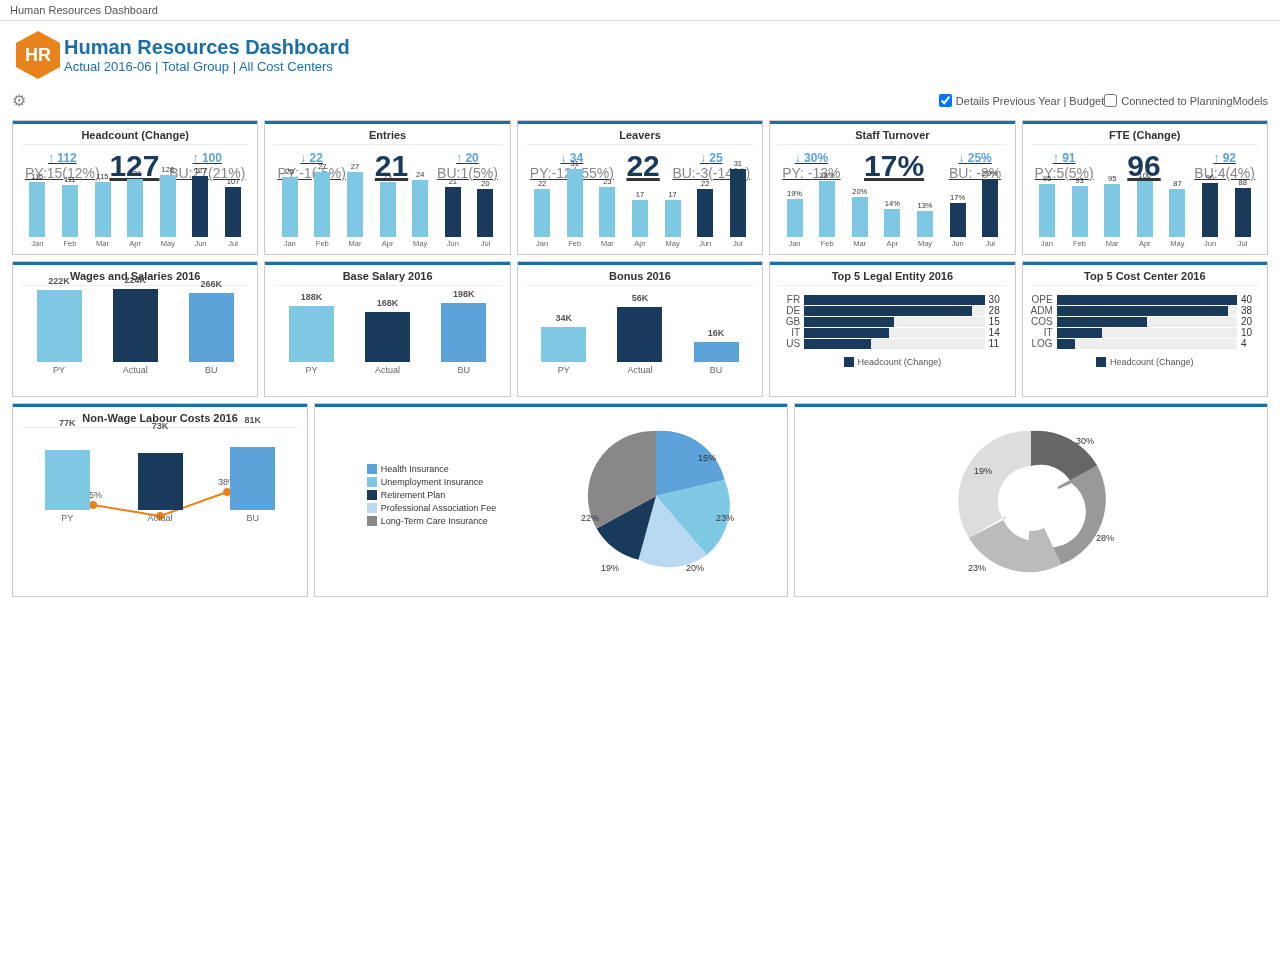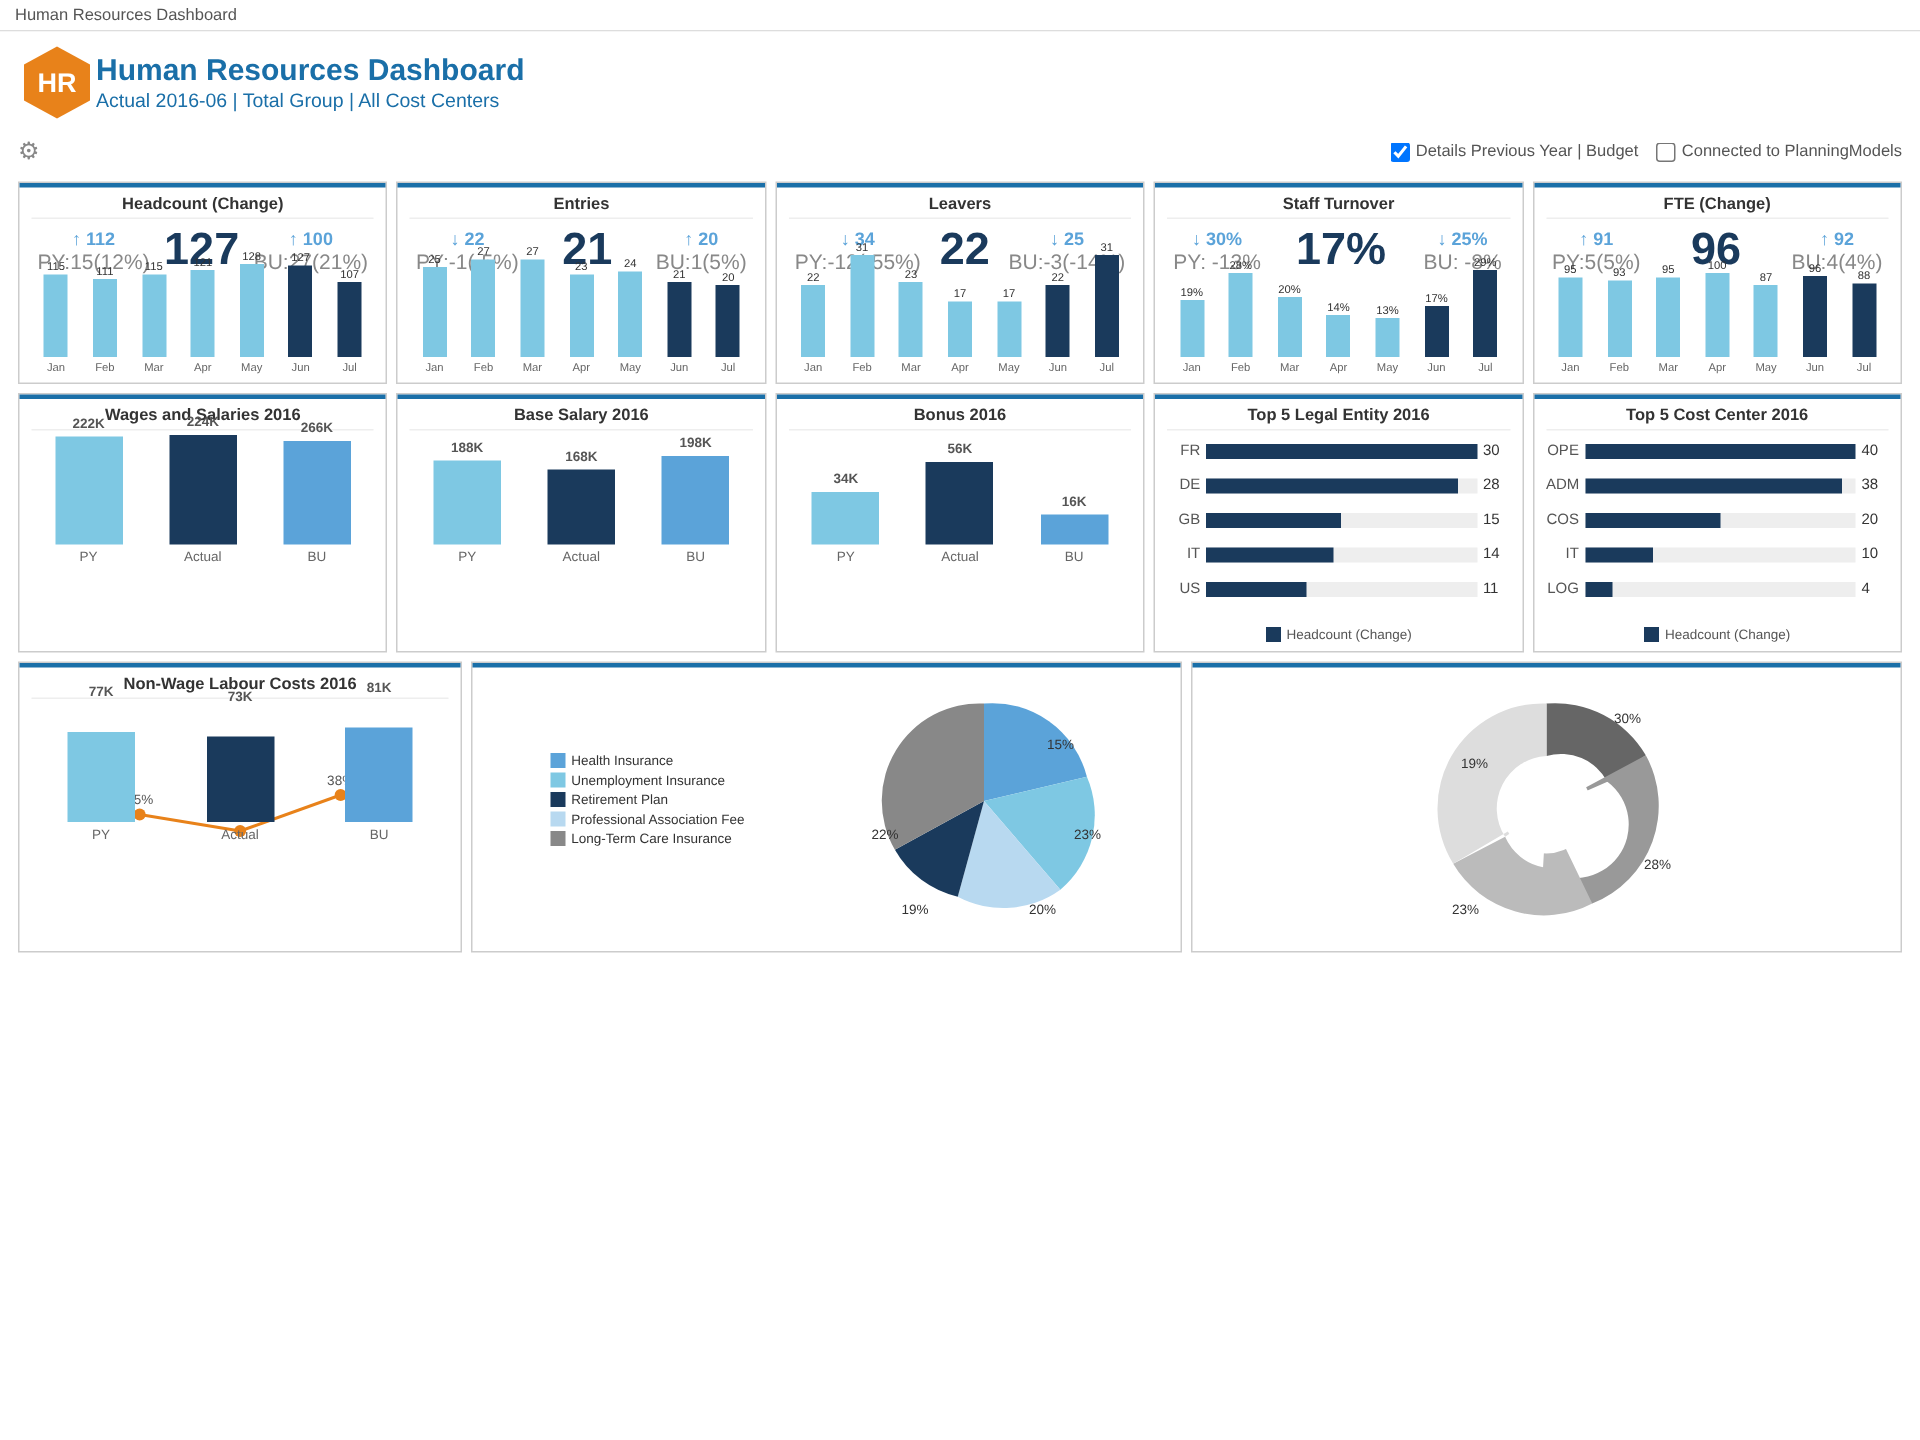--- a/index.html
+++ b/index.html
@@ -8,30 +8,30 @@
     .title-bar { background: #fff; padding: 4px 10px; font-size: 11px; color: #555; border-bottom: 1px solid #ddd; }
     
     .main-container { background: #fff; padding: 8px 12px; min-height: 960px; }
     
     .header { display: flex; align-items: center; margin-bottom: 8px; }
     .header-text h1 { font-size: 20px; font-weight: bold; color: #1a6fa8; }
     .header-text p { font-size: 13px; color: #1a6fa8; }
     
     .controls-row { display: flex; align-items: center; justify-content: space-between; margin-bottom: 8px; padding: 2px 0; }
     .controls-left { display: flex; align-items: center; gap: 8px; }
-    .controls-right { display: flex; align-items: center; gap: 12px; }
+    .controls-right { display: flex; align-items: center; gap: 0; }
     .gear-icon { font-size: 16px; color: #888; cursor: pointer; }
     .checkbox-label { display: flex; align-items: center; gap: 4px; font-size: 11px; color: #555; }
     
     .card { border: 1px solid #ccc; background: #fff; padding: 6px 8px; position: relative; }
     .card-title { text-align: center; font-size: 11px; font-weight: bold; color: #333; margin-bottom: 4px; border-bottom: 1px solid #eee; padding-bottom: 3px; }
     
     
     .horiz-bars { padding: 4px 0; }
-    .horiz-row { display: flex; align-items: center; margin-bottom: 12px; }
+    .horiz-row { display: flex; align-items: center; margin-bottom: 0; }
     .horiz-label { width: 22px; font-size: 10px; color: #555; text-align: right; margin-right: 4px; }
     .horiz-bar-bg { flex: 1; height: 10px; background: #eee; position: relative; }
     .horiz-bar-fill { height: 10px; background: #1a3a5c; }
     .horiz-value { font-size: 10px; color: #333; margin-left: 4px; width: 18px; }
     
     
     .legend { display: flex; align-items: center; gap: 4px; margin-top: 4px; justify-content: center; }
     .legend-box { width: 10px; height: 10px; background: #1a3a5c; display: inline-block; }
     .legend-text { font-size: 9px; color: #555; }
     
@@ -52,21 +52,21 @@
     .ibc-val { font-size: 7.5px; color: #333; margin-bottom: 1px; }
     .ibc-bar { width: 16px; }
     .ibc-lbl { font-size: 7.5px; color: #666; margin-top: 2px; }
     
     .three-bar-chart { display: flex; align-items: flex-end; justify-content: space-around; height: 75px; }
     .tbc-col { display: flex; flex-direction: column; align-items: center; position: relative; }
     .tbc-val { font-size: 9px; color: #555; position: absolute; top: -14px; font-weight: bold; }
     .tbc-bar { width: 45px; }
     .tbc-lbl { font-size: 9px; color: #666; margin-top: 3px; }
     
-    .kpi-row { display: flex; justify-content: space-between; align-items: center; padding: 0 4px; }
+    .kpi-row { display: flex; justify-content: space-between; align-items: center; padding: 0 4px; text-decoration: underline; }
     .kpi-delta { text-align: center; min-width: 55px; }
     .kpi-delta .arrow-val { font-size: 12px; font-weight: bold; color: #5ba3d9; }
     .kpi-delta .sub-text { font-size: 14px; color: #888; }
     .kpi-center-val { font-size: 30px; font-weight: bold; color: #1a3a5c; }
 
     .staff-pct { font-size: 30px; font-weight: bold; color: #1a3a5c; }
     
     .top-border { height: 3px; background: #1a6fa8; margin: -6px -8px 5px -8px; }
   </style>
 </head>

